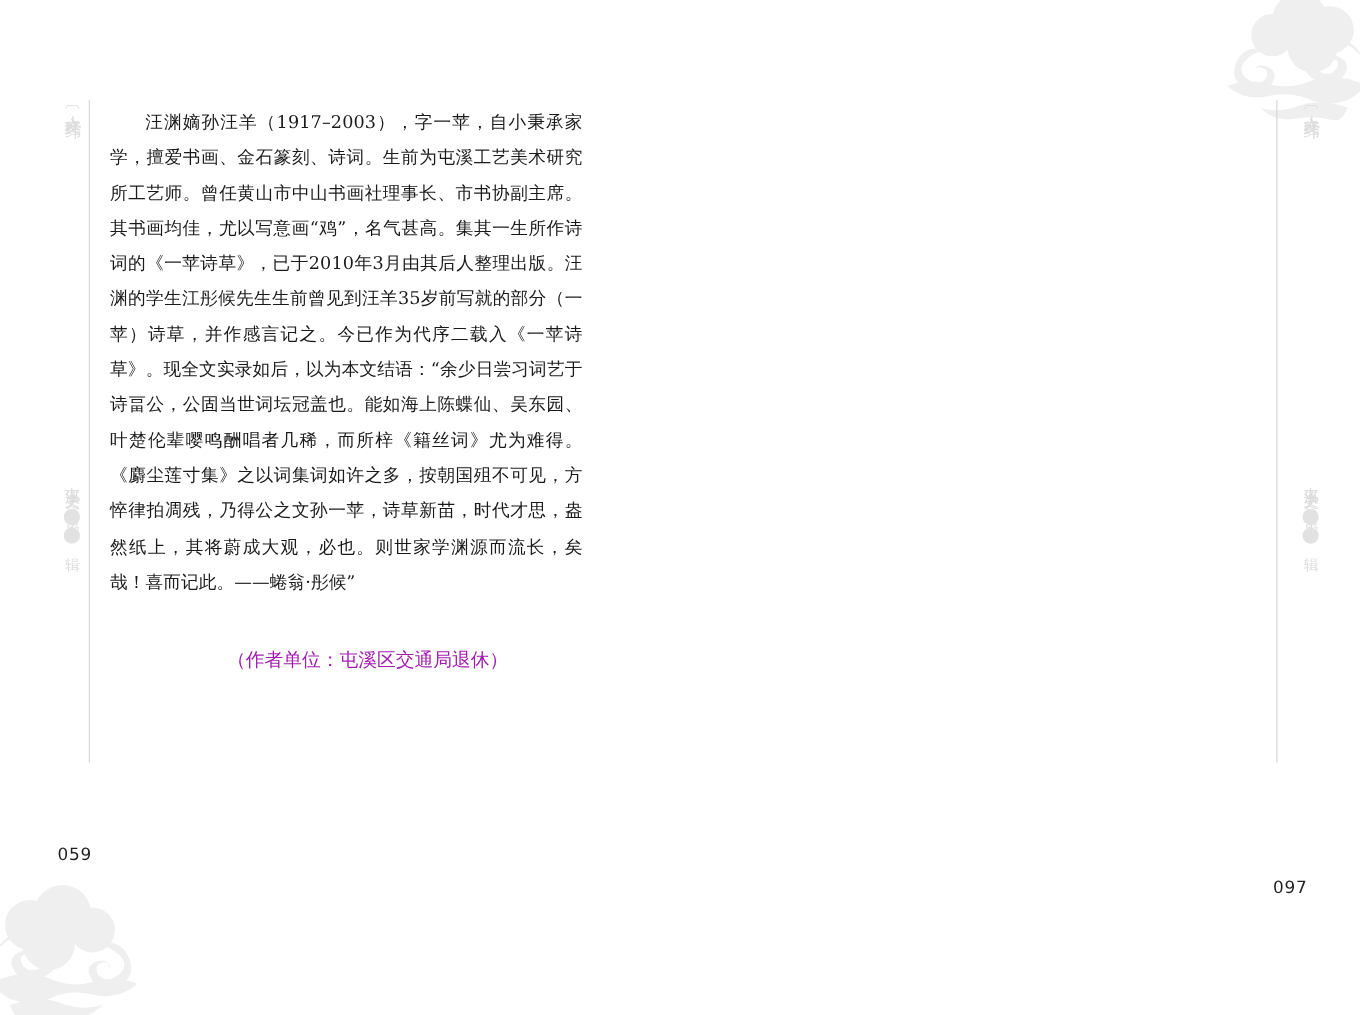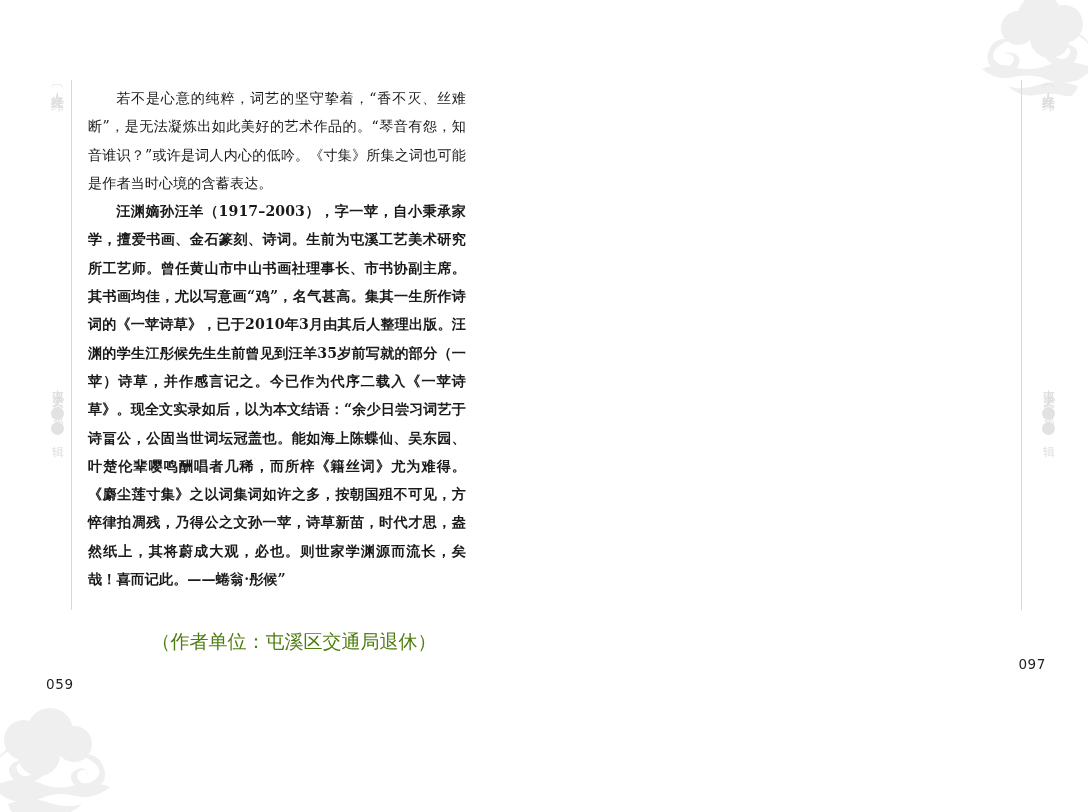--- a/index.html
+++ b/index.html
@@ -99,37 +99,37 @@
     text-align: justify;
     text-justify: inter-character;
     letter-spacing: 0.1px;
     font-family: "DejaVu Serif", "Liberation Serif", serif;
   }
   .para + .para { margin-top: 0; font-weight: bold; }
   .indent { text-indent: 2em; }
 
   .attribution {
     margin: 34px 0 0 0;
-    font-size: 19px;
+    font-size: 15px;
     line-height: 28.3px;
-    color: #4d7c0f;
+    color: #a21caf;
     text-align: center;
     padding-left: 34px;
   }
 
   
   .folio {
     position: absolute;
     font-family: "DejaVu Sans", "Liberation Sans", sans-serif;
     font-size: 13.5px;
     color: #1f1f1f;
     letter-spacing: 0.6px;
   }
   .folio-left  { left: 46px;  top: 676px; }
-  .folio-right { right: 42px; top: 656px; }
+  .folio-right { right: 42px; top: 702px; }
 </style>
 </head>
 <body>
 
 <div class="spread">
 
   <div class="cloud cloud-tr">
     <svg width="120" height="118" viewBox="0 0 120 118" aria-hidden="true">
       <g fill="#efefef" transform="translate(120,0) scale(-1,1)">
         <circle cx="30" cy="34" r="19"></circle>
@@ -163,21 +163,20 @@
 
     <div class="margin-strip">
       <div class="margin-rule"></div>
       <div class="vtext vtext-section">〔人文经纬〕</div>
       <div class="vtext vtext-series">
         <span>屯溪文史·第</span><span class="circled">十</span><span class="circled">六</span><span>辑</span>
       </div>
     </div>
 
     <div class="textblock">
-      <p class="para indent">若不是心意的纯粹，词艺的坚守挚着，“香不灭、丝难断”，是无法凝炼出如此美好的艺术作品的。“琴音有怨，知音谁识？”或许是词人内心的低吟。《寸集》所集之词也可能是作者当时心境的含蓄表达。</p>
       <p class="para indent">汪渊嫡孙汪羊（1917–2003），字一苹，自小秉承家学，擅爱书画、金石篆刻、诗词。生前为屯溪工艺美术研究所工艺师。曾任黄山市中山书画社理事长、市书协副主席。其书画均佳，尤以写意画“鸡”，名气甚高。集其一生所作诗词的《一苹诗草》，已于2010年3月由其后人整理出版。汪渊的学生江彤候先生生前曾见到汪羊35岁前写就的部分（一苹）诗草，并作感言记之。今已作为代序二载入《一苹诗草》。现全文实录如后，以为本文结语：“余少日尝习词艺于诗畐公，公固当世词坛冠盖也。能如海上陈蝶仙、吴东园、叶楚伦辈嘤鸣酬唱者几稀，而所梓《籍丝词》尤为难得。《麝尘莲寸集》之以词集词如许之多，按朝国殂不可见，方悴律拍凋残，乃得公之文孙一苹，诗草新苗，时代才思，盎然纸上，其将蔚成大观，必也。则世家学渊源而流长，矣哉！喜而记此。——蜷翁·彤候”</p>
       <p class="attribution">（作者单位：屯溪区交通局退休）</p>
     </div>
 
     <div class="folio folio-left">059</div>
   </div>
 
   <div class="page page-right">
 
     <div class="margin-strip">

